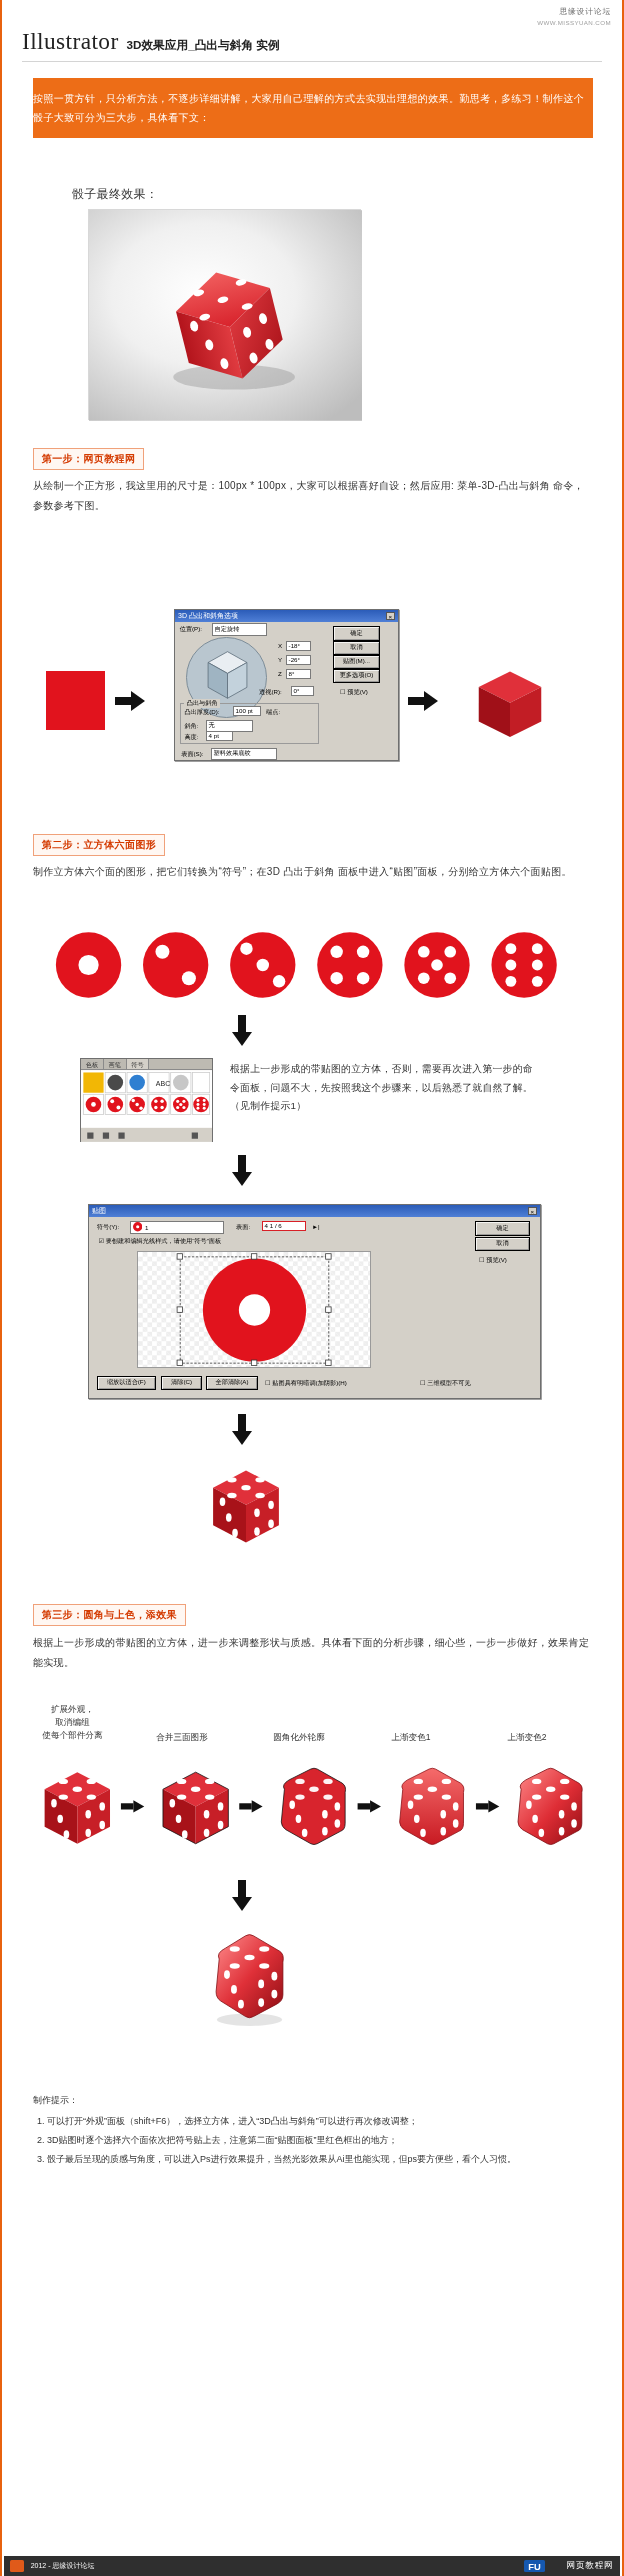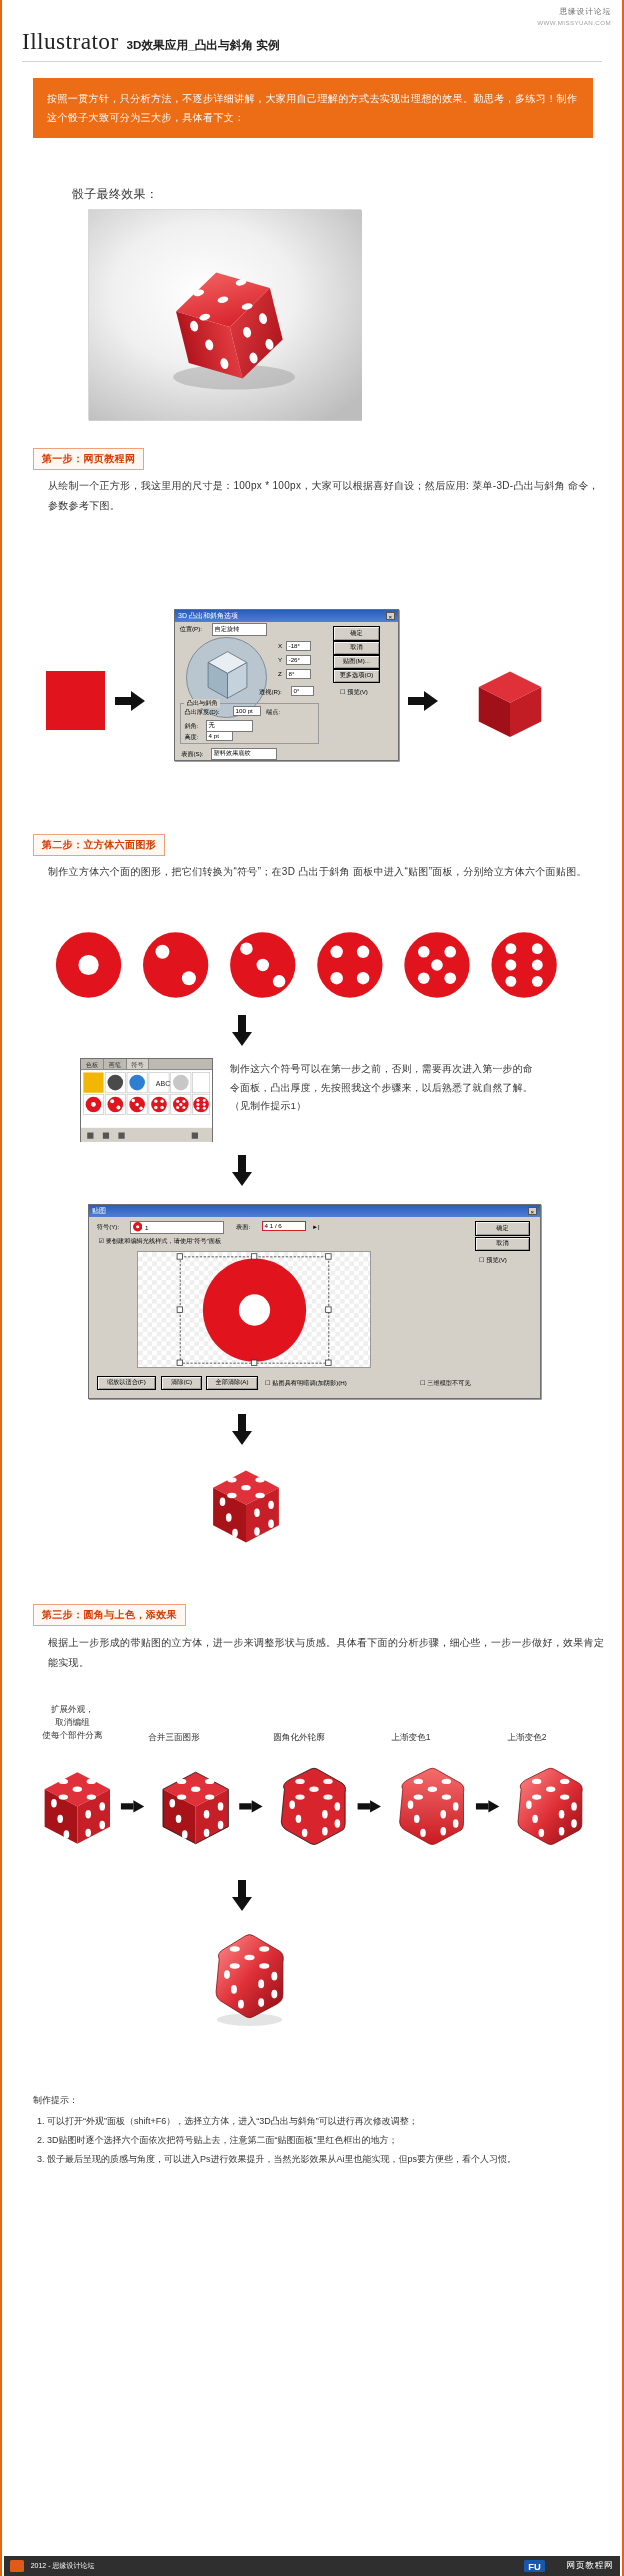--- a/index.html
+++ b/index.html
@@ -55,42 +55,42 @@
     font-weight: bold;
   }
 
   
   .intro-box {
     position: absolute;
     top: 78px; left: 31px;
     width: 560px;
     background: #ed6d17;
     color: #fff;
-    padding: 11px 14px;
+    padding: 11px 0;
     font-size: 10px;
     line-height: 1.9;
     letter-spacing: 0.4px;
   }
 
   .sec-label {
     position: absolute;
     left: 31px;
     font-size: 10px;
     color: #d43a00;
     font-weight: bold;
     letter-spacing: 0.4px;
   }
   .sec-label.boxed {
     border: 0.8px solid #f0a17a;
     background: #fff7f2;
     padding: 3.1px 7.8px;
   }
   .body-text {
     position: absolute;
-    left: 46px;
+    left: 31px;
     width: 560px;
     font-size: 10px;
     line-height: 2.0;
     color: #333;
     letter-spacing: 0.3px;
   }
   .caption {
     position: absolute;
     font-size: 12px;
     color: #333;
@@ -492,21 +492,21 @@
       <rect x="0" y="74" width="168" height="18" fill="#d4d0c8"></rect>
       <g fill="#555">
         <rect x="8" y="80" width="8" height="8"></rect>
         <rect x="28" y="80" width="8" height="8"></rect>
         <rect x="48" y="80" width="8" height="8"></rect>
         <rect x="142" y="80" width="8" height="8"></rect>
       </g>
     </svg>
   </div>
 
-  <div class="caption" style="top:1060px; left:228px; width:312px; font-size:9.8px; line-height:1.9;">制作这六个符号可以在第一步之前，否则，需要再次进入第一步的命令面板，凸出厚度，先按照我这个步骤来，以后熟悉了就自然了解。（见制作提示1）</div>
+  <div class="caption" style="top:1060px; left:228px; width:312px; font-size:9.8px; line-height:1.9;">根据上一步形成的带贴图的立方体，否则，需要再次进入第一步的命令面板，问题不大，先按照我这个步骤来，以后熟悉了就自然了解。（见制作提示1）</div>
 
   <div class="arrow-down" style="top:1155px; left:230px;">
     <div class="bar"></div>
     <div class="head"></div>
   </div>
 
   <div class="dlg" style="top:1204px; left:86px; width:453px; height:195px;">
     <div class="dlg-title">
       <span>贴图</span>
       <span class="tclose">×</span>
@@ -586,21 +586,21 @@
         <ellipse cx="92" cy="80" rx="3.6" ry="5.4"></ellipse>
     </g>
   </svg>
 
   <div class="sec-label boxed" style="top:1604px;">第三步：圆角与上色，添效果</div>
   <div class="body-text" style="top:1633px;">根据上一步形成的带贴图的立方体，进一步来调整形状与质感。具体看下面的分析步骤，细心些，一步一步做好，效果肯定能实现。</div>
 
   <div class="chain-label" style="top:1703px; left:23.4px; width:94px; white-space:pre-line;">扩展外观，
 取消编组
 使每个部件分离</div>
-  <div class="chain-label" style="top:1731px; left:129px; width:86px;">合并三面图形</div>
+  <div class="chain-label" style="top:1731px; left:137px; width:86px;">合并三面图形</div>
   <div class="chain-label" style="top:1731px; left:250px; width:94px;">圆角化外轮廓</div>
   <div class="chain-label" style="top:1731px; left:370px; width:78px;">上渐变色1</div>
   <div class="chain-label" style="top:1731px; left:486px; width:78px;">上渐变色2</div>
 
   <svg style="position:absolute; top:1755px; left:23.4px;" width="578" height="109" viewBox="0 0 740 140">
 
     <g transform="translate(6,10)">
       <path d="M18,34 L60,12 L102,34 L60,56 Z" fill="#e0303a"></path>
       <path d="M18,34 L60,56 L60,104 L18,82 Z" fill="#a81219"></path>
       <path d="M102,34 L60,56 L60,104 L102,82 Z" fill="#c71f27"></path>

